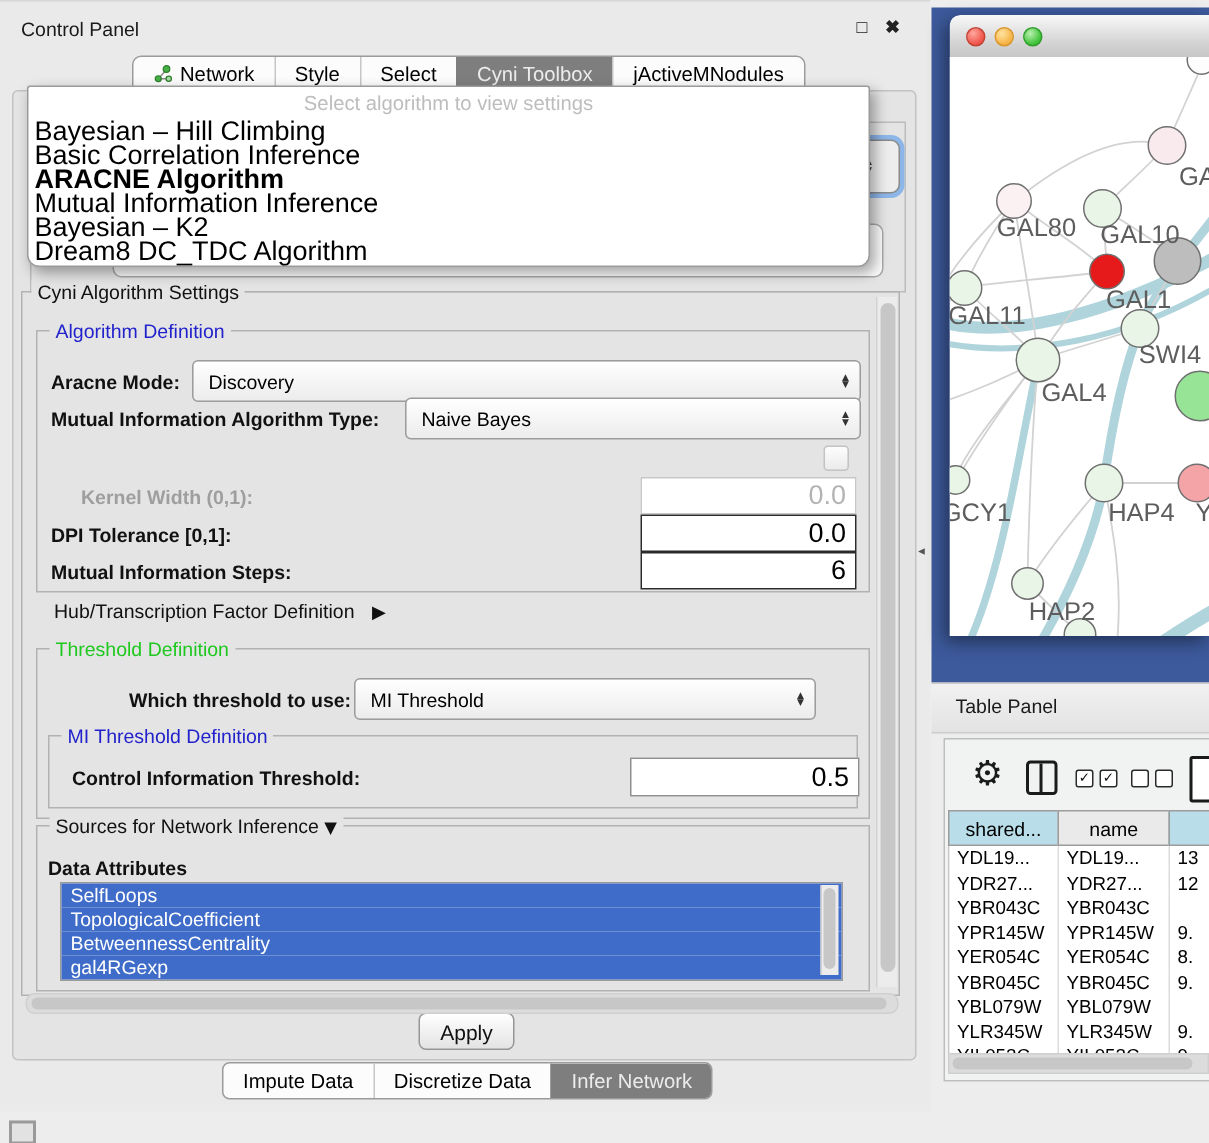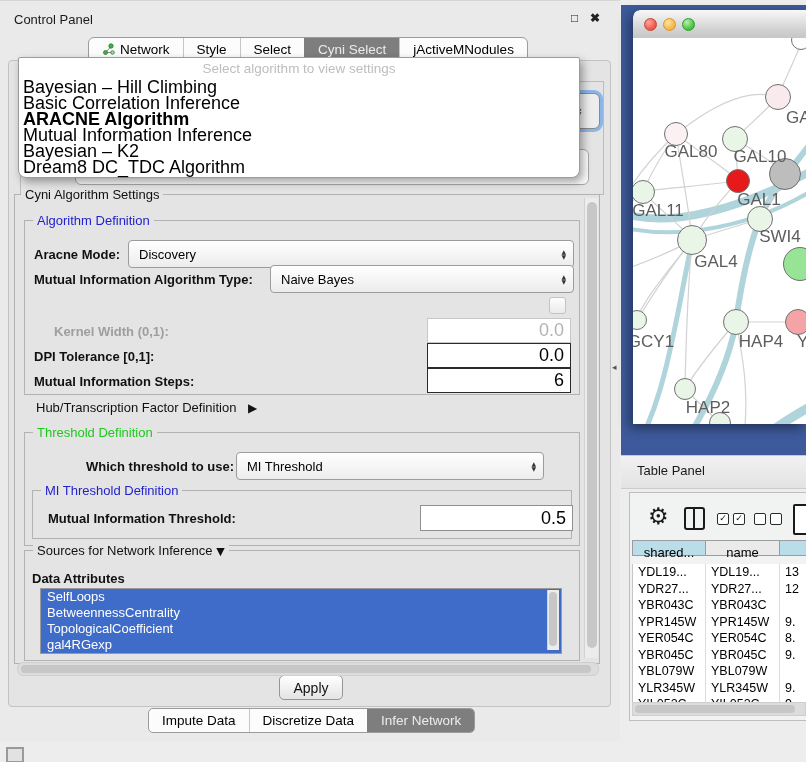--- a/index.html
+++ b/index.html
@@ -78,21 +78,21 @@
   .canvas{position:absolute;left:0;top:28px;width:173px;height:386px;background:#fff;overflow:hidden;}
   .node{position:absolute;border-radius:50%;border:1.5px solid #707070;box-sizing:border-box;}
   .nlabel{position:absolute;font-size:17px;color:#5d5d5d;white-space:nowrap;}
   .ctr{transform:translateX(-50%);}
   
   .tp-header{left:621px;top:455px;width:185px;height:32px;
              background:linear-gradient(#f1f1f1,#e3e3e3);
              border-top:1px solid #c9c9c9;border-bottom:1px solid #cccccc;}
   .tp-title{left:637px;top:463px;font-size:13px;color:#1a1a1a;}
   .tp-body{left:629px;top:492px;width:177px;height:227px;background:#f1f3f3;border:1px solid #bdbdbd;}
-  .hcell{height:16px;line-height:24px;text-align:center;font-size:13px;color:#000;
+  .hcell{height:24px;line-height:24px;text-align:center;font-size:13px;color:#000;
          border:1px solid #9c9c9c;box-sizing:border-box;}
   .trow{display:flex;height:16.5px;line-height:16.5px;font-size:12.5px;color:#000;background:#fff;}
   .tcell{padding-left:5px;box-sizing:border-box;border-right:1px solid #dcdcdc;
          overflow:hidden;white-space:nowrap;}
   .gear{font-family:"DejaVu Sans",sans-serif;font-size:23px;color:#1a1a1a;line-height:24px;}
   .colicon{width:21px;height:23px;border:2.5px solid #1a1a1a;border-radius:3px;box-sizing:border-box;}
   .colicon div{height:100%;margin-left:7px;border-left:2.5px solid #1a1a1a;width:0;}
   .cb{width:12px;height:12px;border:1.5px solid #2a2a2a;border-radius:2px;box-sizing:border-box;
       font-size:9px;line-height:9px;text-align:center;color:#111;background:#fff;}
   .docicon{width:18px;height:27px;border:2.5px solid #1a1a1a;border-radius:2px;background:#fff;}
@@ -121,21 +121,21 @@
         </span>
         <span>Network</span>
       </div>
       <div class="seg">
           <span>Style</span>
         </div>
       <div class="seg">
           <span>Select</span>
         </div>
       <div class="seg sel">
-          <span>Cyni Select</span>
+          <span>Cyni Toolbox</span>
         </div>
       <div class="seg">
           <span>jActiveMNodules</span>
         </div>
     </div>
 
     <div class="abs main-panel"></div>
 
     <div class="abs ghost-fieldset"></div>
     <div class="abs focus-combo">
@@ -199,36 +199,36 @@
     <div class="abs combo" style="left:236px;top:451px;width:296px;height:26px;z-index:12;">
       <span>MI Threshold</span>
       <span class="arrows tri">
           <span>▲</span>
           <span>▼</span>
         </span>
     </div>
     <div class="abs group" style="left:32px;top:489px;width:538px;height:47px;z-index:12;">
       <span class="gtitle blue">MI Threshold Definition</span>
     </div>
-    <div class="abs blabel" style="left:48px;top:510px;z-index:13;">Mutual Information Threshold:</div>
+    <div class="abs blabel" style="left:48px;top:510px;z-index:13;">Control Information Threshold:</div>
     <div class="abs tfield mid" style="left:420px;top:504px;width:145px;height:24px;z-index:13;">
       <span>0.5</span>
     </div>
 
     <div class="abs group" style="left:24px;top:549px;width:554px;height:109px;z-index:11;">
       <span class="gtitle">
         <span>Sources for Network Inference</span>
         <span class="tri" style="font-size:11px;">▼</span>
       </span>
     </div>
     <div class="abs blabel" style="left:32px;top:570px;z-index:12;">Data Attributes</div>
     <div class="abs listbox" style="left:40px;top:587px;width:520px;height:64px;z-index:12;">
       <div class="litem">SelfLoops</div>
+      <div class="litem">TopologicalCoefficient</div>
       <div class="litem">BetweennessCentrality</div>
-      <div class="litem">TopologicalCoefficient</div>
       <div class="litem">gal4RGexp</div>
     </div>
     <div class="abs vscroll" style="left:547px;top:589px;width:11px;height:60px;z-index:13;">
       <div class="thumb" style="position:absolute;left:1px;top:2px;width:8px;height:54px;"></div>
     </div>
 
     <div class="abs hscroll" style="left:17px;top:661px;width:580px;height:12px;z-index:12;">
       <div class="thumb" style="position:absolute;left:3px;top:1.5px;width:570px;height:8px;"></div>
     </div>
 

